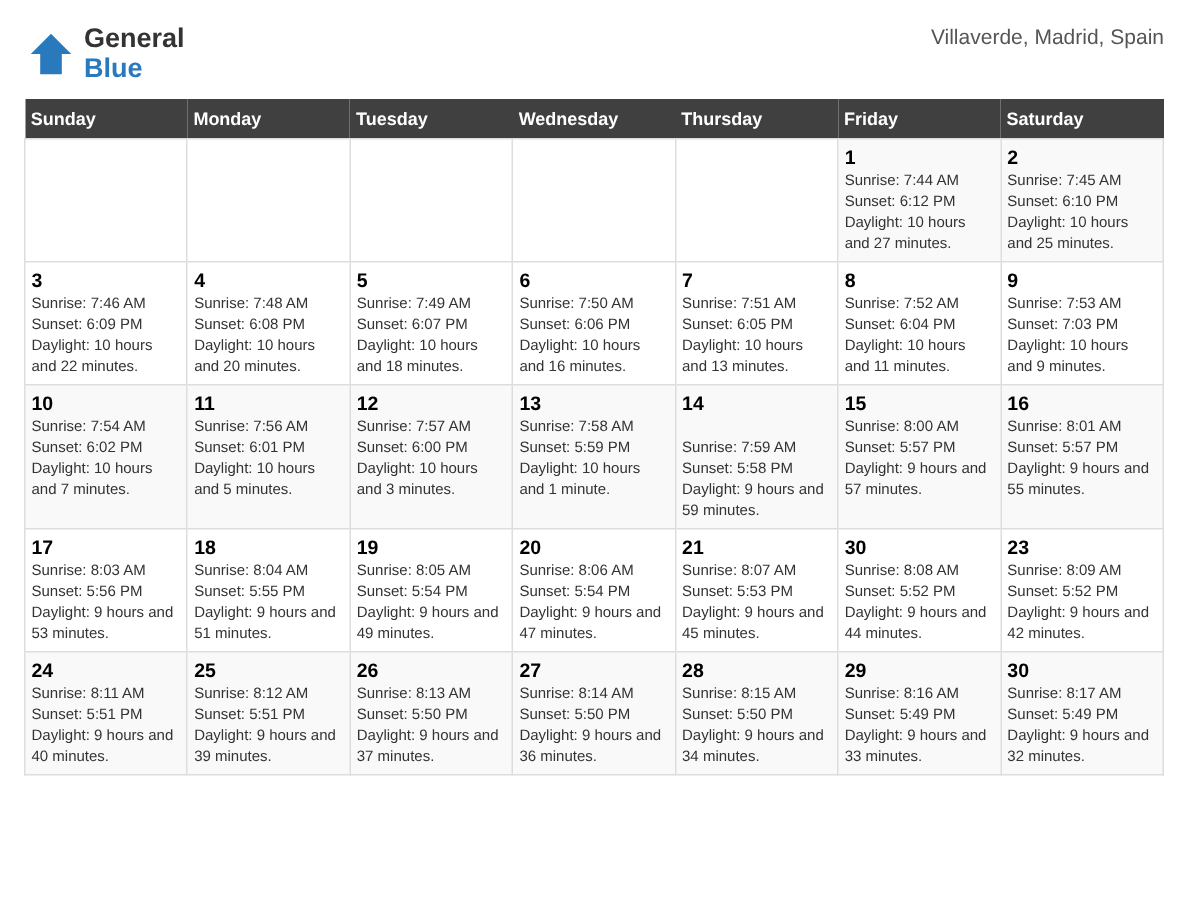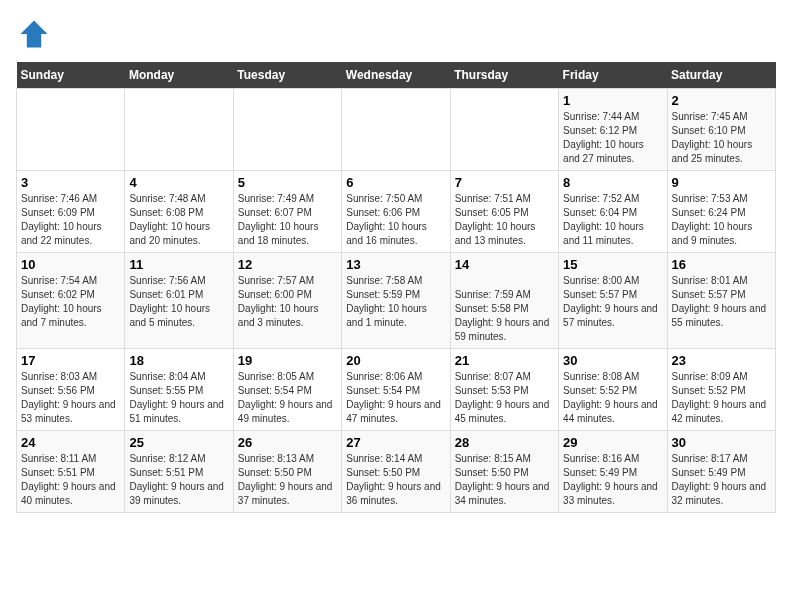--- a/index.html
+++ b/index.html
@@ -84,22 +84,27 @@
     }
   </style>
 </head>
 <body>
 
 <div class="header-section">
   <div class="logo">
     <svg class="logo-icon" viewBox="0 0 40 40">
       <polygon points="20,5 35,20 28,20 28,35 12,35 12,20 5,20" fill="#2979bd"></polygon>
     </svg>
+    <div class="logo-text">
+      <div><span class="general">General</span></div>
+      <div><span class="blue">Blue</span></div>
+    </div>
   </div>
   <div class="title-section">
+    <div class="location">Villaverde, Madrid, Spain</div>
   </div>
 </div>
 
 <table>
   <thead>
     <tr>
     <th>Sunday</th>
         <th>Monday</th>
         <th>Tuesday</th>
         <th>Wednesday</th>
@@ -161,21 +166,21 @@
         </td>
         <td>
           <span class="day-number">8</span>
           <div class="day-info" style="white-space: pre-line;">Sunrise: 7:52 AM
 Sunset: 6:04 PM
 Daylight: 10 hours and 11 minutes.</div>
         </td>
         <td>
           <span class="day-number">9</span>
           <div class="day-info" style="white-space: pre-line;">Sunrise: 7:53 AM
-Sunset: 6:24 PM
+Sunset: 7:03 PM
 Daylight: 10 hours and 9 minutes.</div>
         </td>
       </tr>
       <tr>
         <td>
           <span class="day-number">10</span>
           <div class="day-info" style="white-space: pre-line;">Sunrise: 7:54 AM
 Sunset: 6:02 PM
 Daylight: 10 hours and 7 minutes.</div>
         </td>

